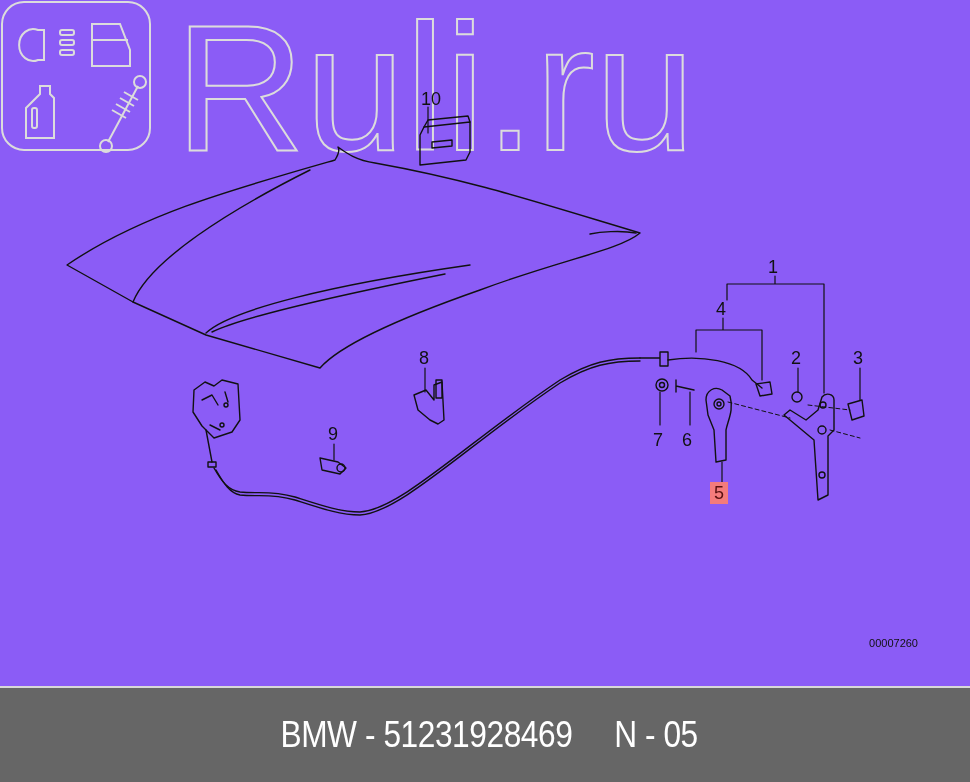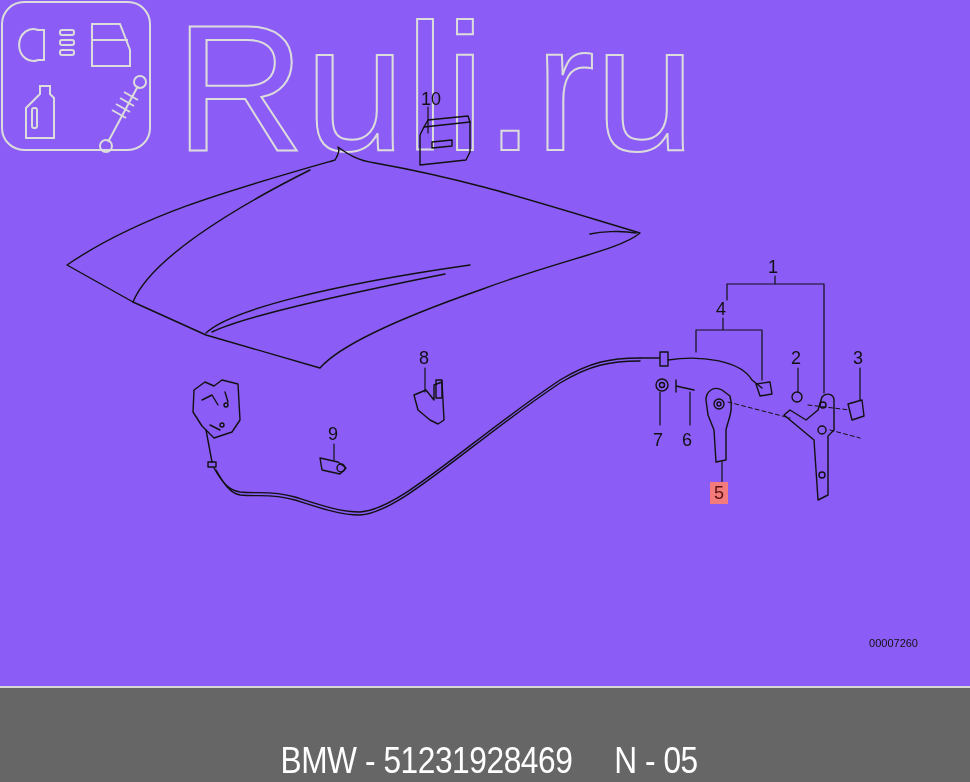--- a/index.html
+++ b/index.html
@@ -2,21 +2,21 @@
 <html><head>
 <meta charset="utf-8">
 <style>
   html, body { margin: 0; padding: 0; background: #ffffff; }
   body { width: 970px; height: 782px; position: relative; overflow: hidden; font-family: "Liberation Sans", sans-serif; }
   .diagram { position: absolute; left: 0; top: 0; width: 970px; height: 686px; background: #8b5cf6; }
   .diagram svg { position: absolute; left: 0; top: 0; }
   .label { position: absolute; font-family: "Liberation Sans", sans-serif; font-weight: normal; font-size: 18px; color: #111; line-height: 1; }
   .label.highlight { background: #f47b7b; color: #5a1010; padding: 2px 4px; }
   .ref-code { position: absolute; right: 52px; top: 637px; font-family: "Liberation Sans", sans-serif; font-size: 11px; color: #111; }
-  .footer { position: absolute; left: 0; top: 686px; width: 970px; height: 96px; background: #666666; border-top: 2px solid #d8d8d8; box-sizing: border-box; display: flex; align-items: flex-end; justify-content: center; padding-left: 9px; }
+  .footer { position: absolute; left: 0; top: 686px; width: 970px; height: 96px; background: #666666; border-top: 2px solid #d8d8d8; box-sizing: border-box; display: flex; align-items: center; justify-content: center; padding-left: 9px; }
   .footer-text { color: #ffffff; font-family: "Liberation Sans", sans-serif; font-size: 36px; letter-spacing: -0.5px; transform: scaleX(0.88); white-space: pre; }
   .watermark { position: absolute; left: 125px; top: 476px; }
 </style>
 </head>
 <body>
 
 <div class="diagram">
 
   <svg class="watermark" width="720" height="160" viewBox="0 0 720 160">
     <g fill="none" stroke="#dcdcdc" stroke-width="2">

